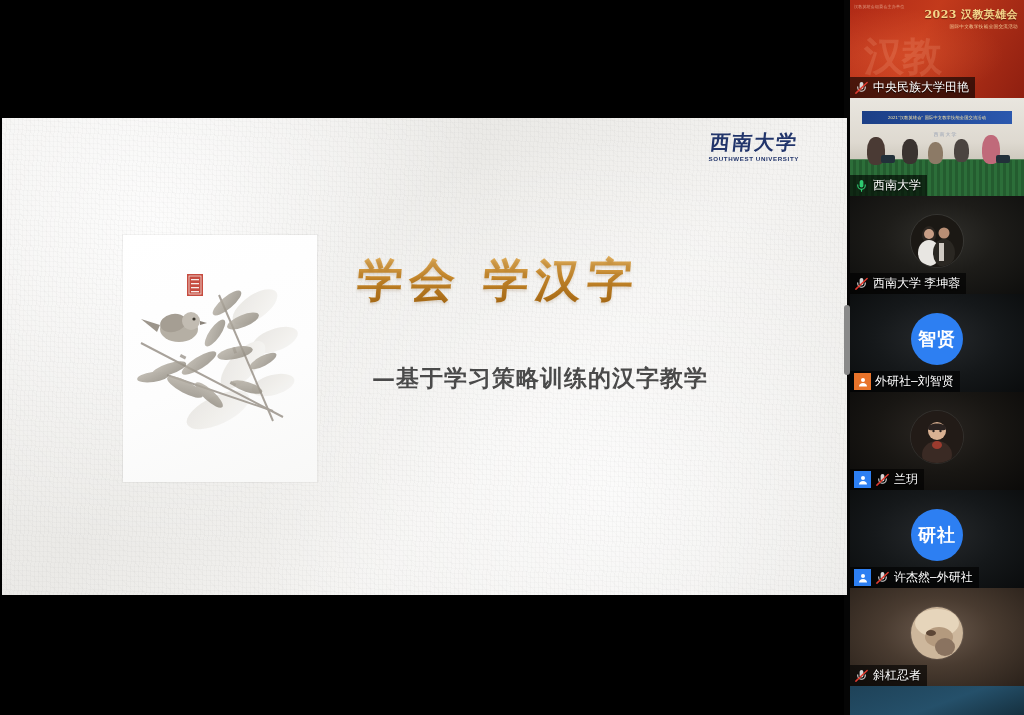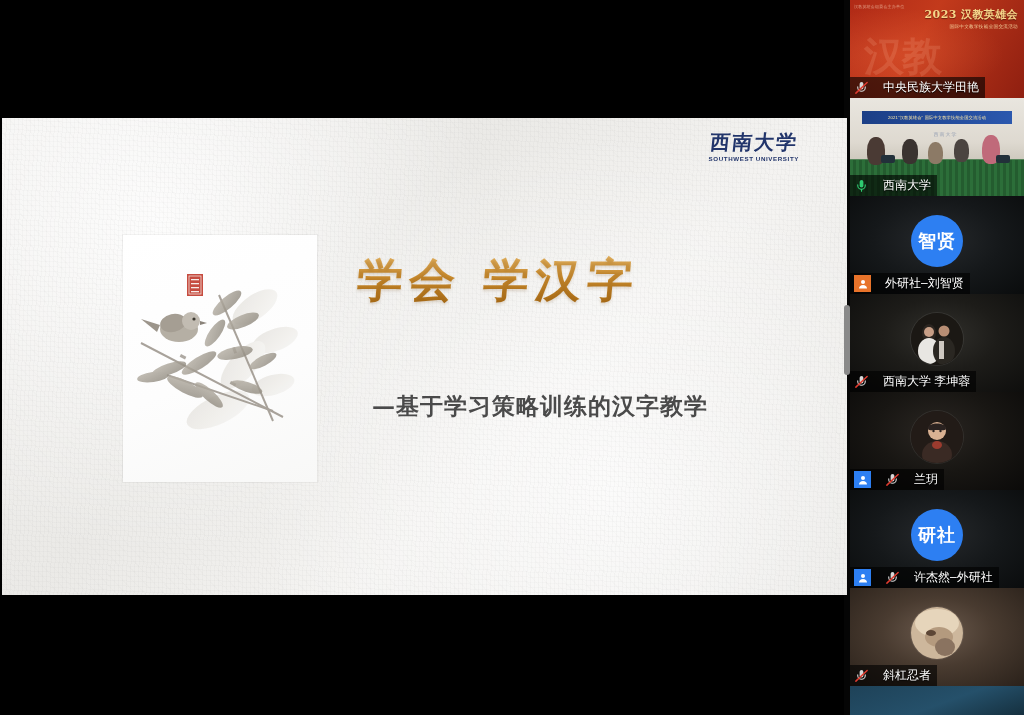--- a/index.html
+++ b/index.html
@@ -80,21 +80,21 @@
     -webkit-background-clip: text; background-clip: text;
     color: transparent; -webkit-text-fill-color: transparent;
     text-shadow: 0 2px 3px rgba(120,80,20,.18);
     white-space: nowrap;
     transform: skewX(-5deg);
   }
   .slide-subtitle {
     position: absolute; left: 370px; top: 245px; width: 460px;
     font-family: "DejaVu Serif", "Liberation Serif", serif;
     font-size: 23px; font-weight: 700; color: #4a4a4a;
-    letter-spacing: 1px; white-space: nowrap; margin-top: 28px;
+    letter-spacing: 1px; white-space: nowrap;
   }
   .slide-affil {
     position: absolute; left: 492px; top: 330px; width: 340px;
     font-family: "DejaVu Serif", "Liberation Serif", serif;
     font-size: 21px; font-weight: 700; color: #9a9a9a;
     letter-spacing: 2px; white-space: nowrap;
   }
 
   
   .filmstrip {
@@ -103,21 +103,21 @@
   }
   .tile {
     position: relative; width: 174px; height: 98px; overflow: hidden;
     background: #151515;
   }
   .tile.active { outline: 2px solid #27c06a; outline-offset: -2px; }
   .tile-media { position: absolute; inset: 0; }
 
   .namebar {
     position: absolute; left: 0; bottom: 0; height: 21px;
-    display: flex; align-items: center; gap: 14px; padding: 0 6px 0 4px;
+    display: flex; align-items: center; gap: 4px; padding: 0 6px 0 4px;
     background: rgba(0,0,0,.62);
     max-width: 100%;
   }
   .namebar .nm {
     color: #fff; font-size: 12px; white-space: nowrap;
     text-shadow: 0 1px 1px rgba(0,0,0,.9);
   }
   .badge {
     width: 17px; height: 17px; flex: 0 0 17px;
     display: flex; align-items: center; justify-content: center;
@@ -335,35 +335,20 @@
         <svg class="mic" viewBox="0 0 24 24">
           <path d="M12 3a3 3 0 0 1 3 3v6a3 3 0 0 1-6 0V6a3 3 0 0 1 3-3z" fill="#2ecc71"></path>
           <path d="M6 11v1a6 6 0 0 0 12 0v-1" stroke="#2ecc71" stroke-width="1.8" fill="none" stroke-linecap="round"></path>
           <line x1="12" y1="18" x2="12" y2="21" stroke="#2ecc71" stroke-width="1.8" stroke-linecap="round"></line>
         </svg>
         <span class="nm">西南大学</span>
       </div>
     </div>
 
     <div class="tile">
-      <div class="tile-media dark-c">
-        <div class="circ-avatar">智贤</div>
-      </div>
-      <div class="namebar">
-        <span class="badge orange">
-          <svg width="12" height="12" viewBox="0 0 24 24" aria-hidden="true">
-            <circle cx="12" cy="8" r="4" fill="#fff"></circle>
-            <path d="M4 21c0-4.4 3.6-7 8-7s8 2.6 8 7z" fill="#fff"></path>
-          </svg>
-        </span>
-        <span class="nm">外研社–刘智贤</span>
-      </div>
-    </div>
-
-    <div class="tile">
       <div class="tile-media dark-a">
         <div class="photo-avatar">
           <svg viewBox="0 0 52 52" aria-hidden="true">
             <rect width="52" height="52" fill="#1b1814"></rect>
             <ellipse cx="18" cy="20" rx="7" ry="9" fill="#2b2520"></ellipse>
             <circle cx="18" cy="19" r="5" fill="#c79e86"></circle>
             <ellipse cx="18" cy="38" rx="11" ry="13" fill="#e8e6e2"></ellipse>
             <circle cx="33" cy="18" r="5.5" fill="#b88e74"></circle>
             <ellipse cx="33" cy="38" rx="11" ry="14" fill="#2a2722"></ellipse>
             <rect x="28" y="28" width="5" height="18" fill="#cfc9c2"></rect>
@@ -374,20 +359,35 @@
         <svg class="mic" viewBox="0 0 24 24">
           <path d="M12 3a3 3 0 0 1 3 3v6a3 3 0 0 1-6 0V6a3 3 0 0 1 3-3z" fill="#d8d8d8"></path>
           <path d="M6 11v1a6 6 0 0 0 12 0v-1" stroke="#d8d8d8" stroke-width="1.8" fill="none" stroke-linecap="round"></path>
           <line x1="3" y1="21" x2="21" y2="4" stroke="#e03b2f" stroke-width="2.4" stroke-linecap="round"></line>
         </svg>
         <span class="nm">西南大学 李坤蓉</span>
       </div>
     </div>
 
     <div class="tile">
+      <div class="tile-media dark-c">
+        <div class="circ-avatar">智贤</div>
+      </div>
+      <div class="namebar">
+        <span class="badge orange">
+          <svg width="12" height="12" viewBox="0 0 24 24" aria-hidden="true">
+            <circle cx="12" cy="8" r="4" fill="#fff"></circle>
+            <path d="M4 21c0-4.4 3.6-7 8-7s8 2.6 8 7z" fill="#fff"></path>
+          </svg>
+        </span>
+        <span class="nm">外研社–刘智贤</span>
+      </div>
+    </div>
+
+    <div class="tile">
       <div class="tile-media dark-b">
         <div class="photo-avatar">
           <svg viewBox="0 0 52 52" aria-hidden="true">
             <rect width="52" height="52" fill="#221b17"></rect>
             <circle cx="26" cy="20" r="9" fill="#d9b192"></circle>
             <path d="M17 17c0-6 18-6 18 0c0 3-2 2-9 2s-9 1-9-2z" fill="#2a2220"></path>
             <ellipse cx="26" cy="44" rx="15" ry="14" fill="#3a2a24"></ellipse>
             <ellipse cx="26" cy="34" rx="5" ry="4" fill="#9c3b2e"></ellipse>
             <circle cx="22.5" cy="20" r="1.2" fill="#2b2320"></circle>
             <circle cx="29.5" cy="20" r="1.2" fill="#2b2320"></circle>

